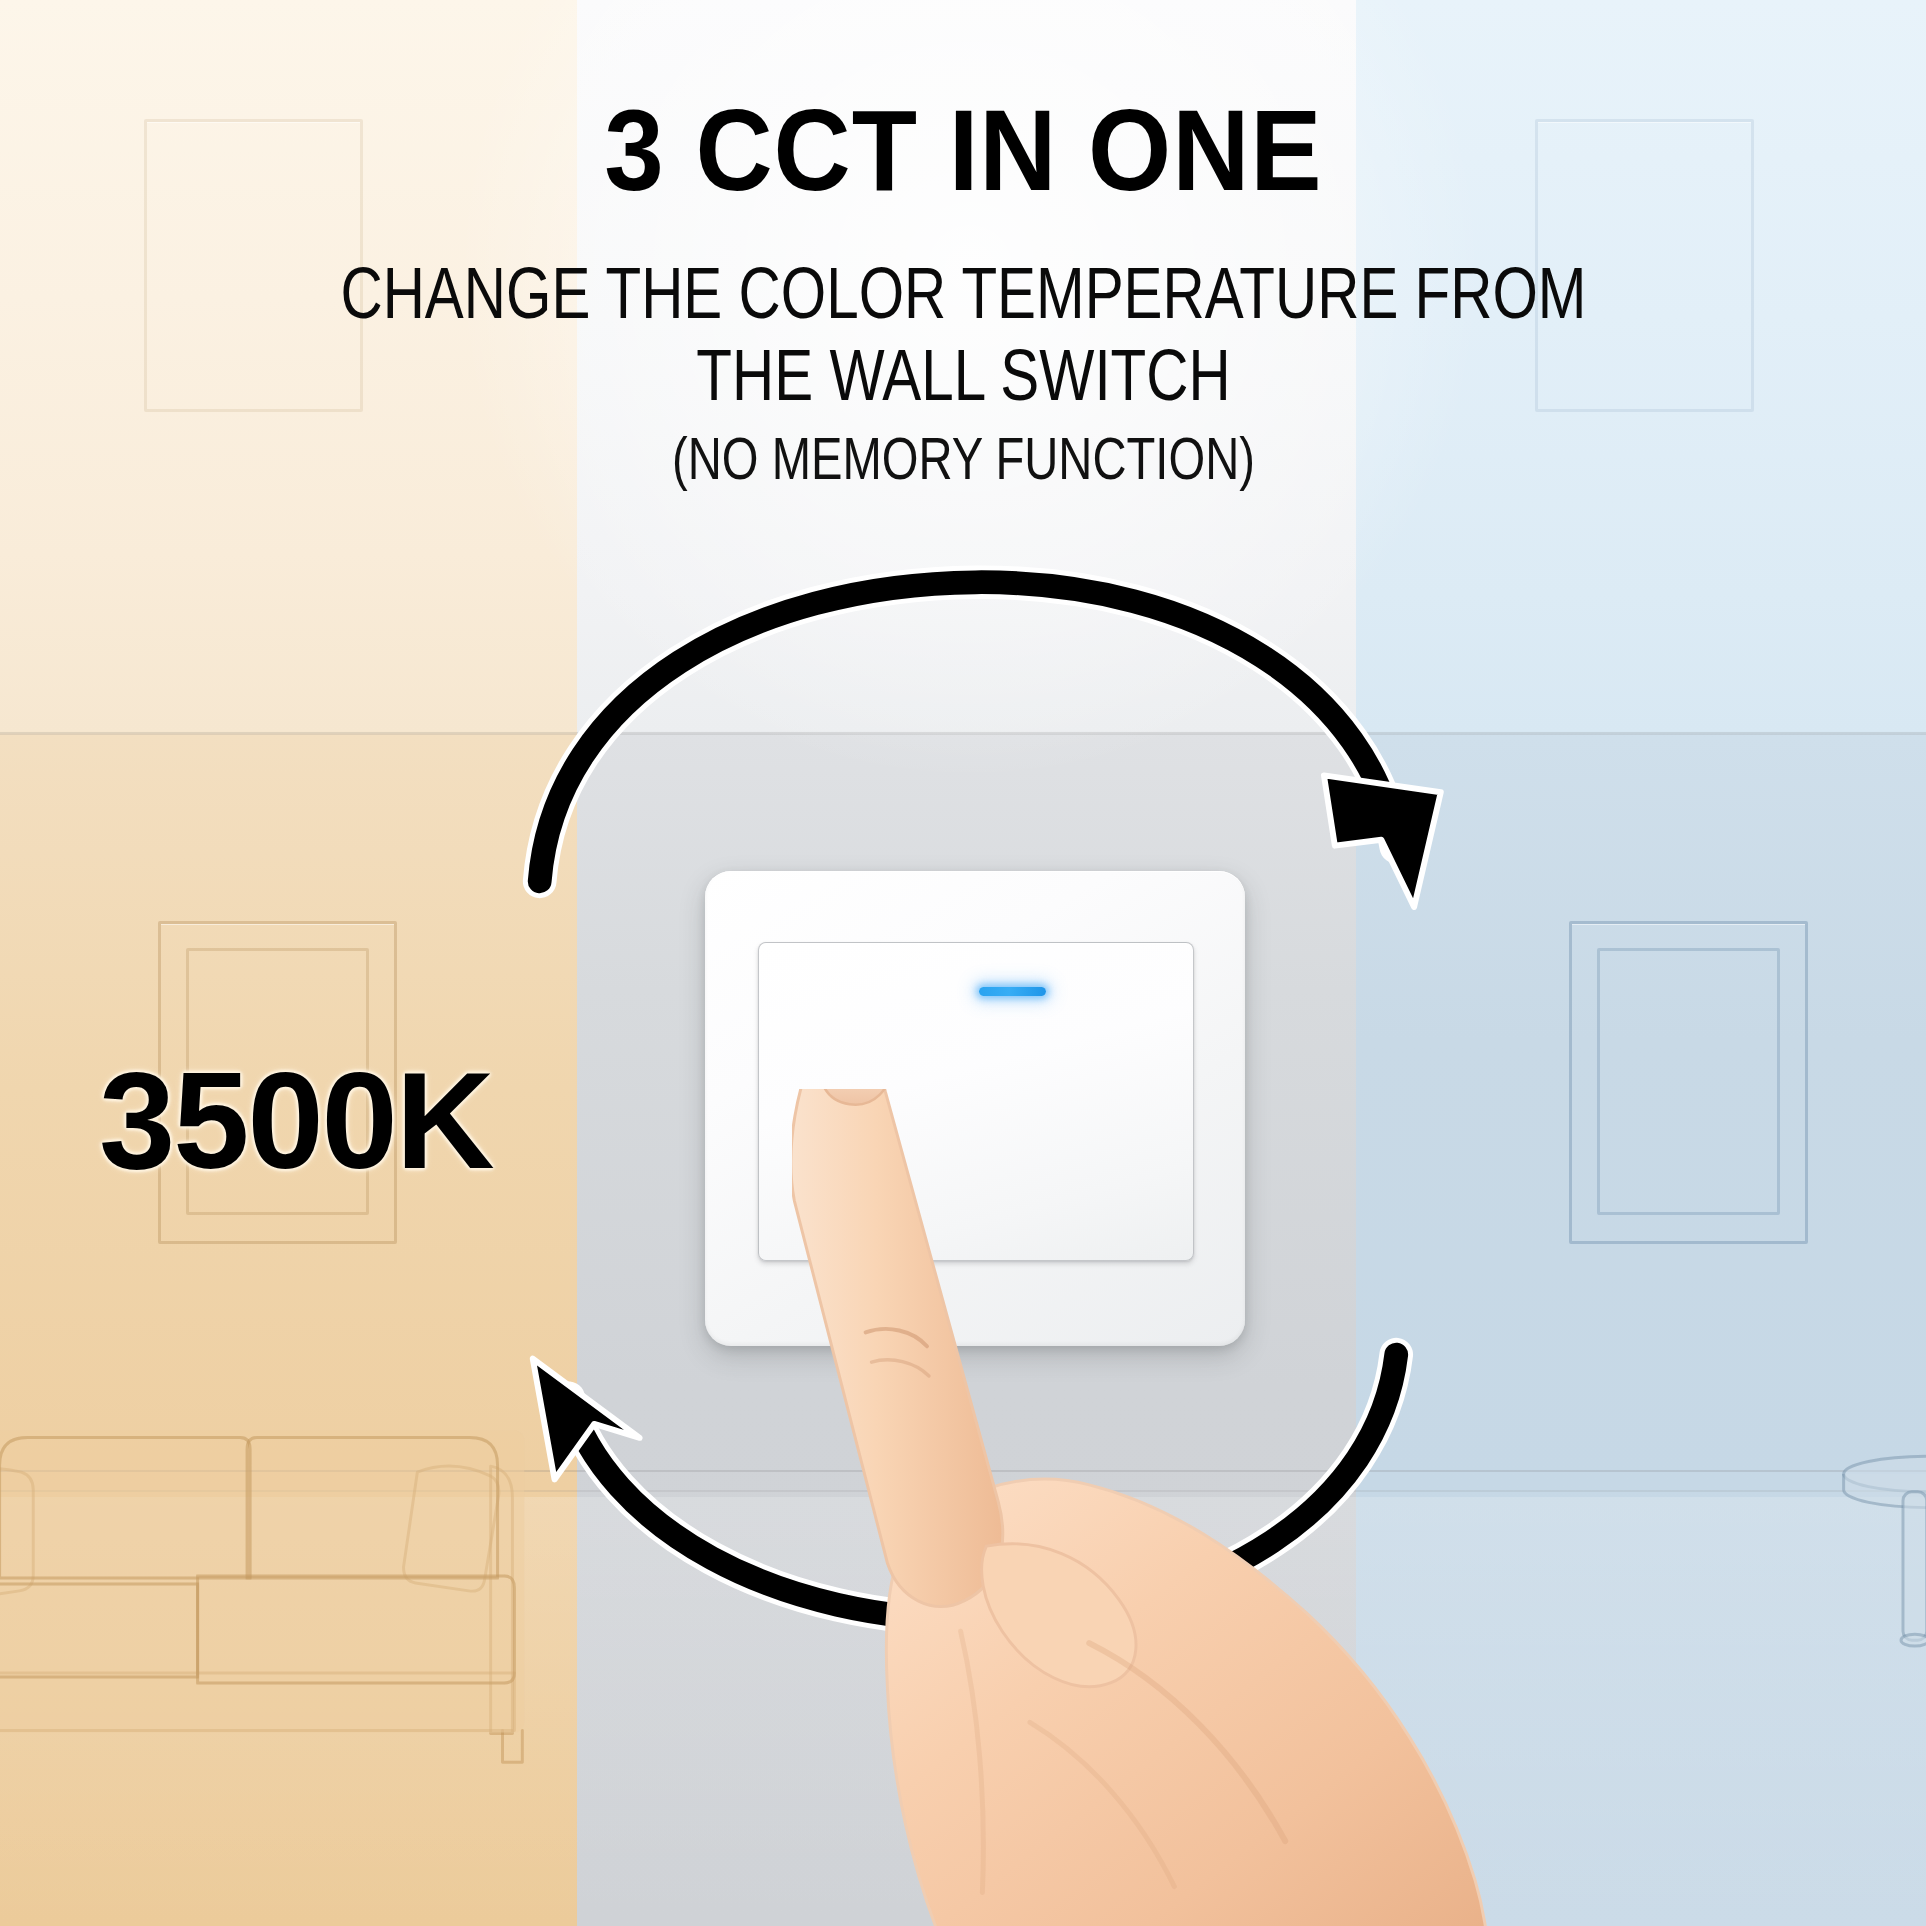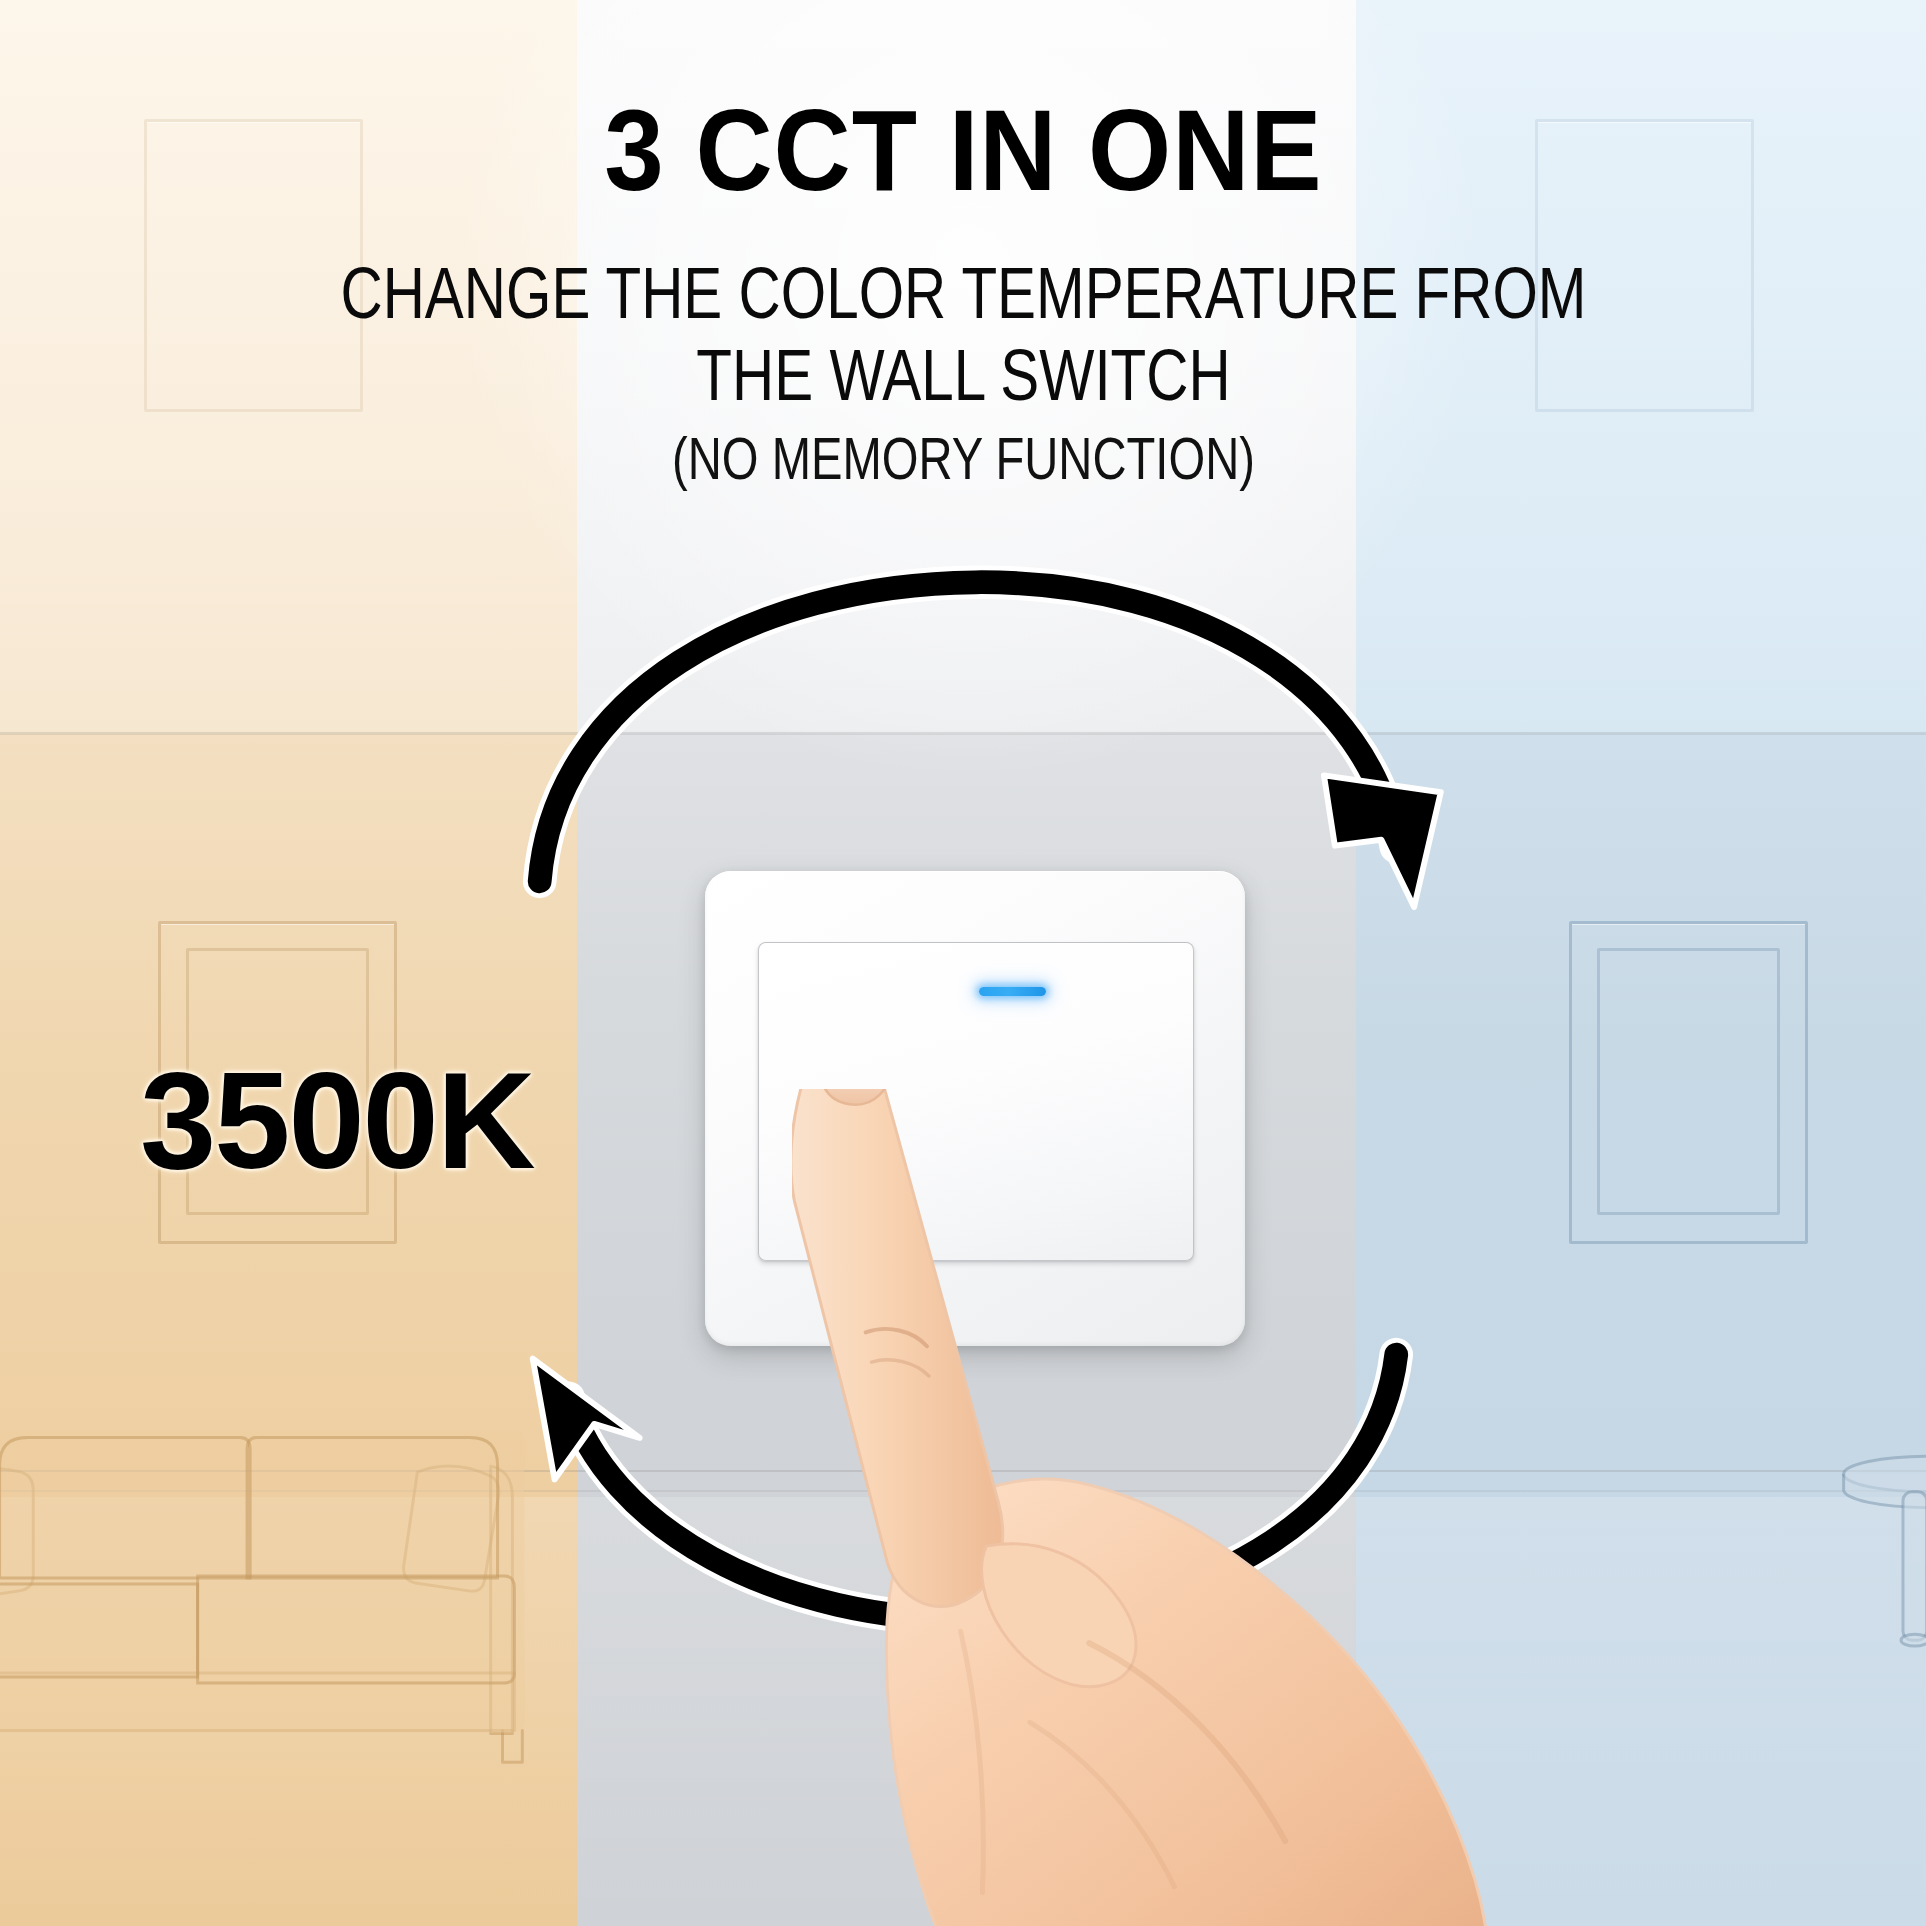--- a/index.html
+++ b/index.html
@@ -155,21 +155,20 @@
     color: #000000;
     z-index: 28;
     letter-spacing: -2px;
   }
   #cct-left {
     left: 99px; top: 1052px;
     text-shadow:
       0 0 4px rgba(255,245,225,.95), 0 0 9px rgba(255,240,215,.9),
       2px 0 3px rgba(255,246,230,.9), -2px 0 3px rgba(255,246,230,.9),
       0 2px 3px rgba(255,246,230,.9), 0 -2px 3px rgba(255,246,230,.9);
-    margin-left: 41px;
   }
   #cct-right {
     left: 1406px; top: 1052px;
     text-shadow:
       0 0 4px rgba(255,255,255,.98), 0 0 9px rgba(255,255,255,.92),
       2px 0 3px rgba(255,255,255,.95), -2px 0 3px rgba(255,255,255,.95),
       0 2px 3px rgba(255,255,255,.95), 0 -2px 3px rgba(255,255,255,.95);
   }
 
   

